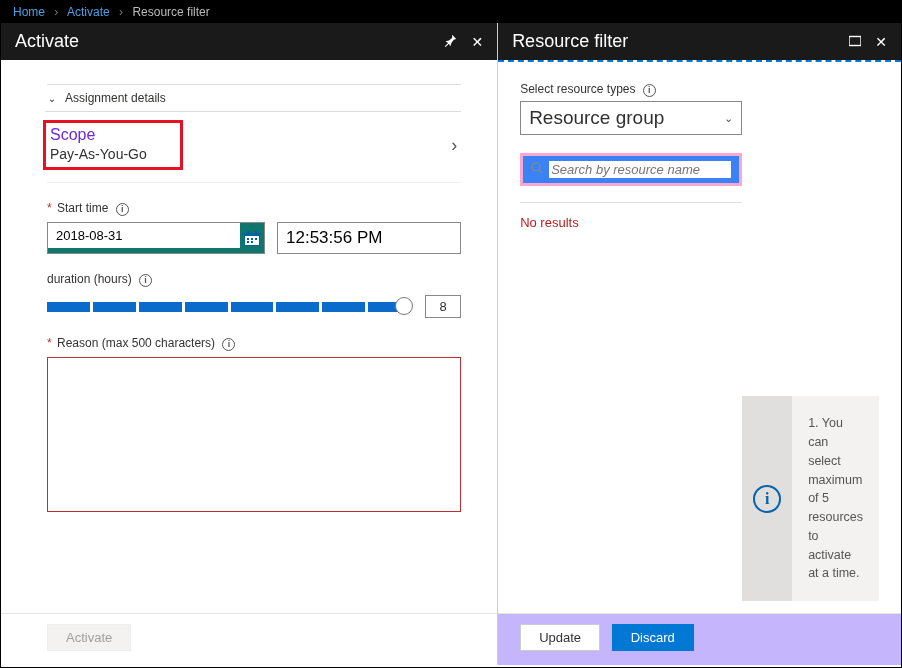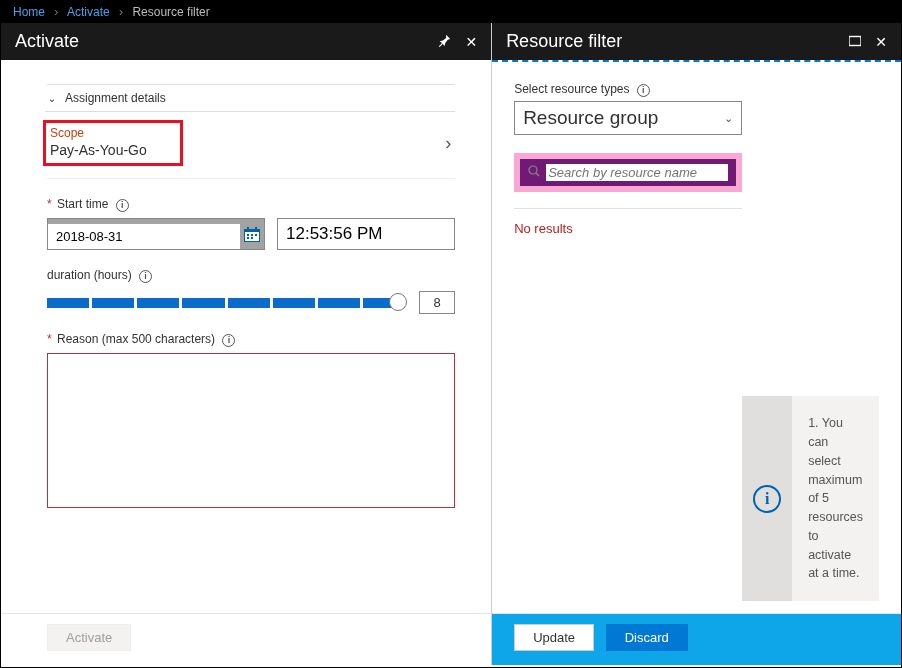--- a/index.html
+++ b/index.html
@@ -33,34 +33,34 @@
   .content { padding: 24px 36px 12px 46px; }
 
   
   .section-header { display: flex; align-items: center; padding: 6px 0; border-bottom: 1px solid #ddd; cursor: pointer; margin-left: -2px; }
   .section-header .chev { width: 14px; display: inline-block; text-align: center; margin-right: 6px; font-size:10px;}
   .section-header .label { font-size: 12px; }
 
   
   .scope-row { display: flex; align-items: center; padding: 8px 4px 12px 4px; border-bottom: 1px solid #eee; cursor: pointer; }
   .scope-left { flex: 1; }
-  .scope-label { font-size: 12px; color: #c2410c; }
+  .scope-label { font-size: 16px; color: #6d28d9; }
   .scope-value { font-size: 14px; margin-top: 2px; }
   .scope-arrow { color: #555; font-size: 18px; }
   .highlight-box { border: 3px solid #e81123; padding: 3px 6px 5px 4px; display: inline-block; min-width: 140px; margin-left:-8px; }
 
   
   .field { margin-top: 18px; }
   .field-label { font-size: 12px; color: #333; }
   .req { color: #bc2f32; margin-right: 2px; }
   .info-icon { display: inline-block; width: 13px; height: 13px; border: 1px solid #555; border-radius: 50%; font-size: 9px; line-height: 11px; text-align: center; color: #555; margin-left: 4px; cursor: help; font-weight: bold; }
 
   
   .dt-row { display: flex; margin-top: 6px; }
-  .date-box { flex: 1; display: flex; border: 1px solid #888; align-items: flex-end; background:#a3a3a3; }
+  .date-box { flex: 1; display: flex; border: 1px solid #888; align-items: flex-start; background:#0f766e; }
   .date-box input { border: none; flex: 1; padding: 5px 8px; font-size: 13px; outline: none; }
   .date-box .cal-icon { width: 24px; height: 100%; color:#0061a5; display:flex; align-items:center; justify-content:center; font-size:14px; cursor:pointer; }
   .time-box { flex: 1; border: 1px solid #888; margin-left: 12px; }
   .time-box input { border:none; width:100%; padding: 5px 8px; font-size: 17px; outline:none; }
 
   
   .slider-row { display:flex; align-items:center; margin-top: 8px; }
   .slider-track { flex:1; display:flex; gap:3px; align-items:center; position:relative; height: 14px; }
   .tick { flex:1; height:10px; background:#0b6bcb; }
   .thumb { position:absolute; width:18px; height:18px; border:1px solid #777; border-radius:50%; background:#fff; right:-2px; top:-3px; cursor:pointer; }
@@ -76,34 +76,34 @@
   .btn-disabled { background:#f3f2f1; color:#a19f9d; border-color:#eee; cursor:default; }
   .btn-default { background:#fff; color:#333; border-color:#ccc; }
   .btn-primary { background:#0078d4; color:#fff; }
 
   
   .r-content { padding: 20px 22px 12px 22px; display:flex; flex-direction:row; height:100%; }
   .r-field-label { font-size:12px; color:#333; }
   .select-box { margin-top:4px; border:1px solid #888; display:flex; align-items:center; padding:5px 8px; cursor:pointer; background:#fff; }
   .select-box .val { flex:1; font-size:19px; }
   .select-box .dd { font-size:11px; color:#555; }
-  .search-box { margin-top:18px; border:6px solid #f9a8d4; display:flex; align-items:center; padding:5px 8px; background:#701a75; }
+  .search-box { margin-top:18px; border:3px solid #f9a8d4; display:flex; align-items:center; padding:5px 8px; background:#3b82f6; }
   .search-box .mag { color:#888; margin-right:6px; font-size:12px; }
   .search-box input { border:none; flex:1; outline:none; font-size:13px; font-style:italic; color:#888; }
   .r-divider { border-bottom:1px solid #e0e0e0; margin-top: 16px; }
   .no-results { font-size:13px; margin-top:12px; color:#b91c1c; }
 
   .info-panel { margin-top:auto; background:#f3f2f1; display:flex; padding: 0; }
   .info-icon-col { width:50px; background:#e1dfdd; display:flex; align-items:center; justify-content:center; }
   .info-icon-big { width:28px; height:28px; border:2px solid #0063b1; border-radius:50%; color:#0063b1; font-size:16px; line-height:24px; text-align:center; font-weight:bold; font-family: Georgia, serif;}
   .info-text-col { flex:1; padding: 18px 16px; font-size:12.5px; color:#555; line-height:1.5; }
   .info-text-col p { margin: 0 0 14px 0; }
   .info-text-col p:last-child { margin-bottom:0; }
 
-  .r-footer { border-top:1px solid #e5e5e5; padding: 10px 22px 14px 22px; background:#0ea5e9; }
+  .r-footer { border-top:1px solid #e5e5e5; padding: 10px 22px 14px 22px; background:#c4b5fd; }
   .r-footer .btn + .btn { margin-left: 8px; }
 
 </style>
 </head>
 <body>
 
 <div class="breadcrumb">
   <a>Home</a>
   <span class="sep">›</span>
   <a>Activate</a>

